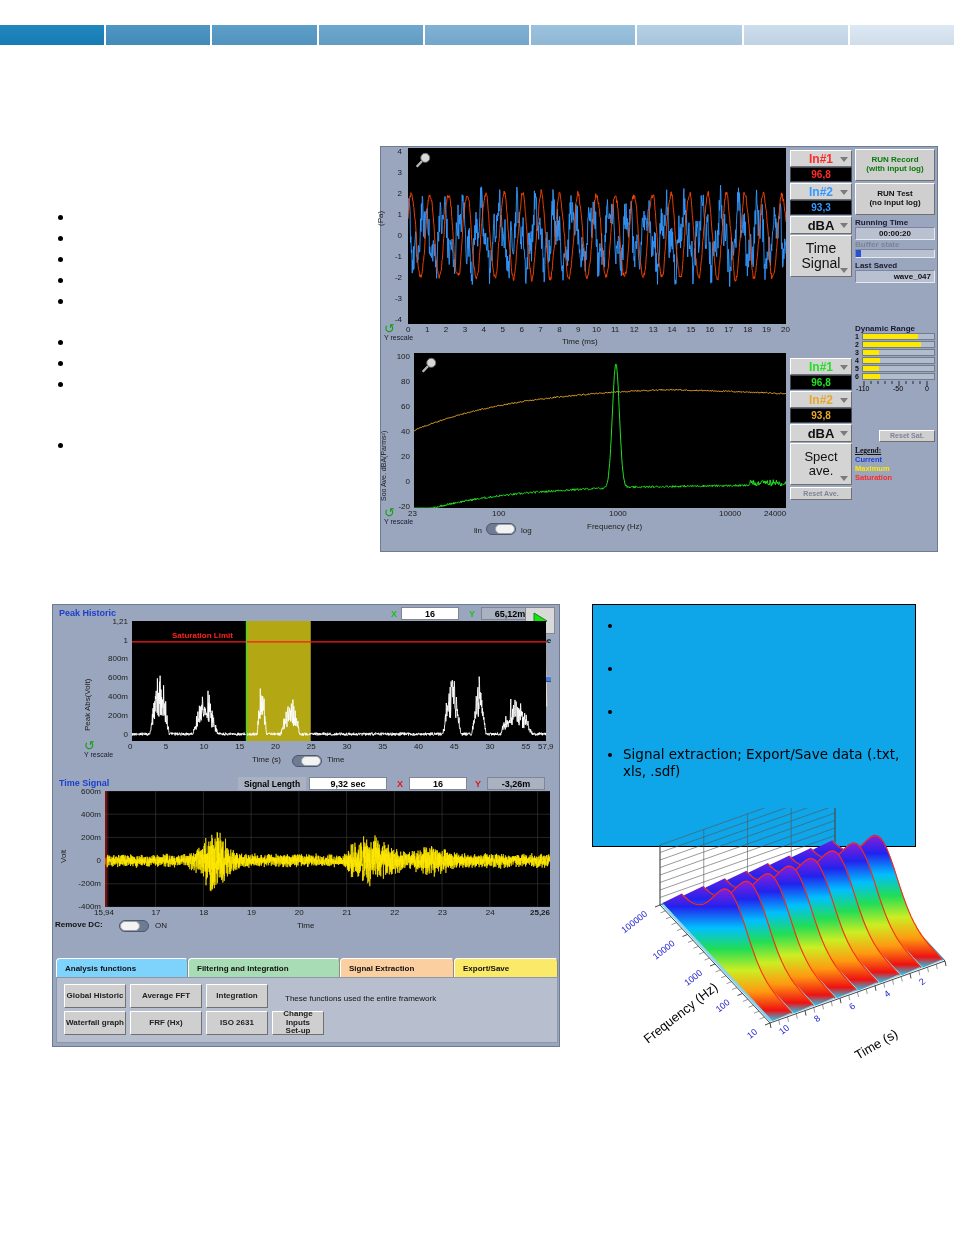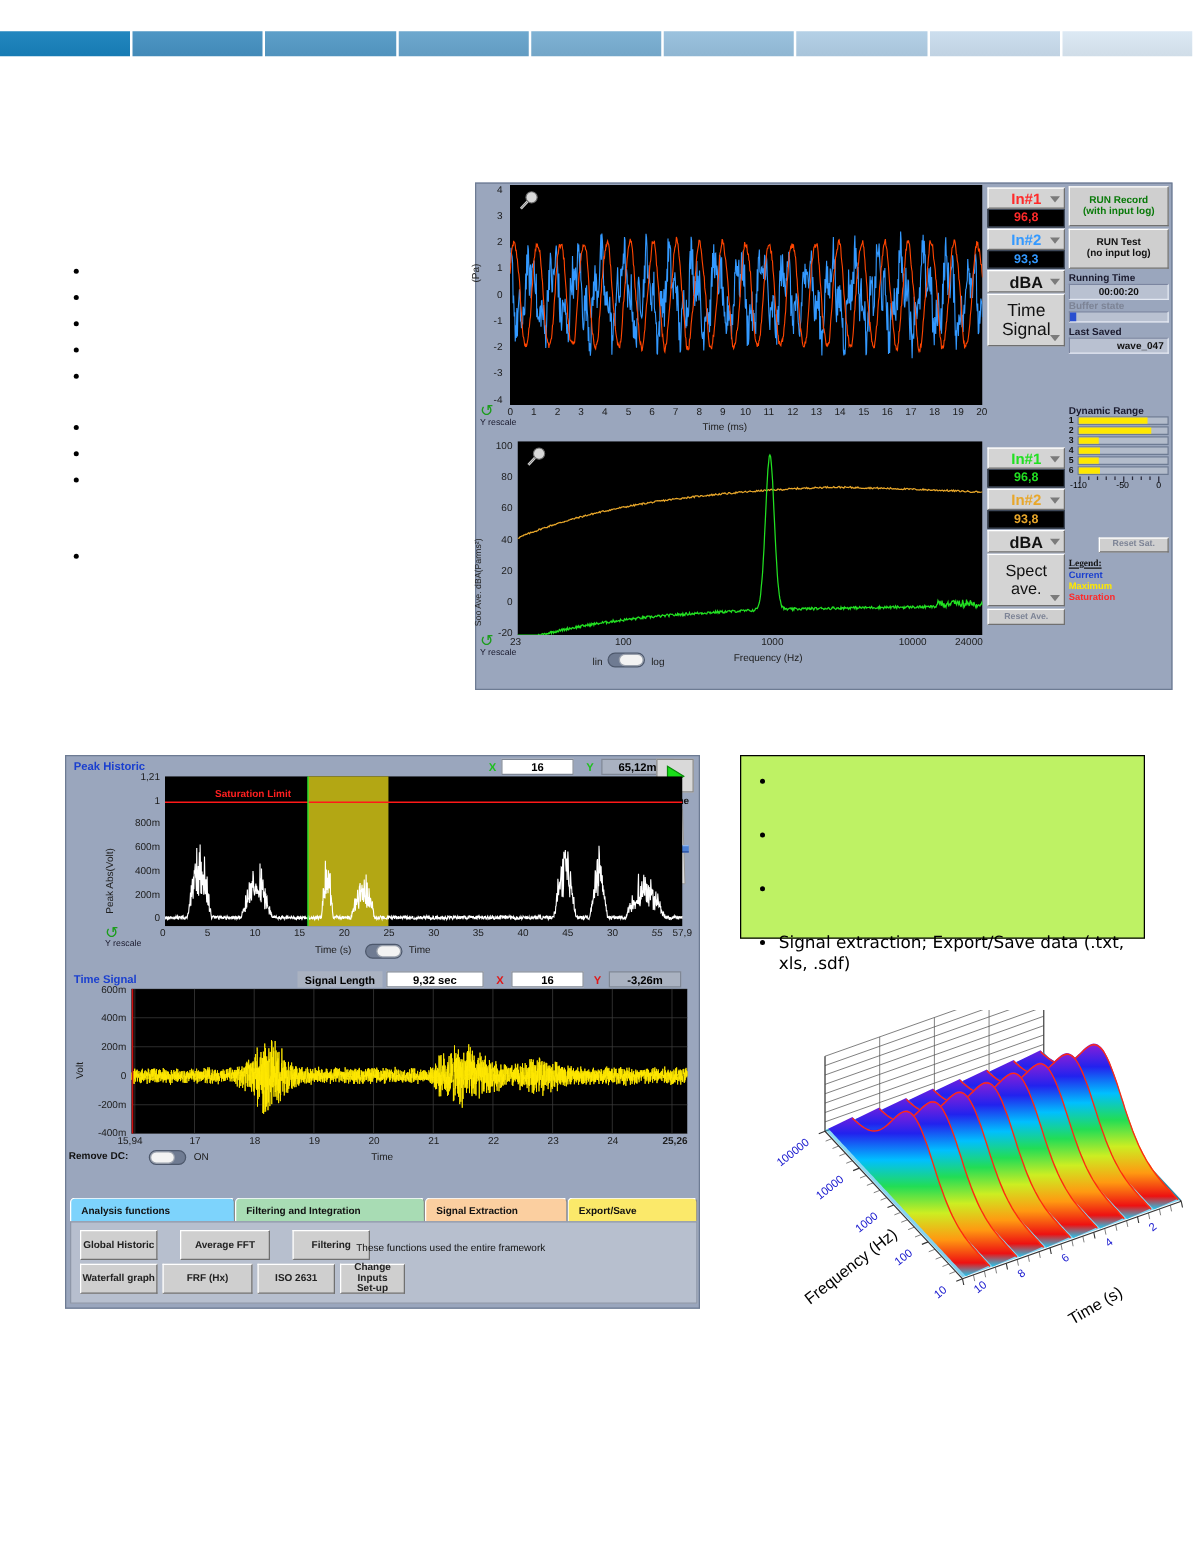--- a/index.html
+++ b/index.html
@@ -89,22 +89,22 @@
   
   .tabrow { position:absolute; left:3px; top:353px; width:502px; height:20px; display:flex; }
   .tab { height:20px; font-size:8px; font-weight:bold; color:#111;
     display:flex;align-items:center; padding:0 8px;
     border-top:1px solid #ffffff; border-left:1px solid #ffffff; border-right:1px solid #8a8a8a;
     border-top-left-radius:4px;border-top-right-radius:4px; }
   .tabbody { position:absolute; left:3px; top:372px; width:502px; height:66px;
     background:#b7bfce; border:1px solid #8e97a8; }
 
   
-  #callout { position:absolute; left:592px; top:604px; width:324px; height:147px;
-    border:1px solid #000; background:#bef264; }
+  #callout { position:absolute; left:592px; top:604px; width:324px; height:243px;
+    border:1px solid #000; background:#0ea5e9; }
   #callout ul { margin:0; padding:12px 0 0 30px; list-style:disc; }
   #callout li { font-size:13.5px; color:#000; line-height:1.25; margin-bottom:26px;
     font-family:"DejaVu Sans", sans-serif; }
   #callout li.last { margin-bottom:0; }
 
   
   #waterfall { position:absolute; left:560px; top:808px; width:392px; height:292px; }
   .wf-tick { font-size:9px; fill:#1a1acf; font-family:"Liberation Sans",sans-serif; }
   .wf-axis { font-size:13px; fill:#000; font-family:"Liberation Sans",sans-serif; }
 </style>
@@ -530,24 +530,24 @@
     <span class="axis-lbl" style="position:absolute;left:98px;top:130px;">ON</span>
   </div>
 
   <div class="tabrow" id="tabrow">
       <div class="tab" style="background: #7dd3fc; width: 132px; border-bottom: 1px solid rgb(198, 206, 222);">Analysis functions</div>
       <div class="tab" style="background: rgb(168, 220, 180); width: 152px;">Filtering and Integration</div>
       <div class="tab" style="background: rgb(251, 207, 160); width: 114px;">Signal Extraction</div>
       <div class="tab" style="background: rgb(251, 233, 106); width: 104px;">Export/Save</div>
     </div>
   <div class="tabbody">
-    <div id="btnrow1" style="position:absolute;left:7px;top:6px;display:flex;gap:18px;">
+    <div id="btnrow1" style="position:absolute;left:7px;top:6px;display:flex;gap:4px;">
         <div class="lvbtn" style="width: 62px; height: 24px;">Global Historic</div>
         <div class="lvbtn" style="width: 72px; height: 24px;">Average FFT</div>
-        <div class="lvbtn" style="width: 62px; height: 24px;">Filtering</div>
+        <div class="lvbtn" style="width: 62px; height: 24px;">Integration</div>
       </div>
     <div id="btnrow2" style="position:absolute;left:7px;top:33px;display:flex;gap:4px;">
         <div class="lvbtn" style="width: 62px; height: 24px;">Waterfall graph</div>
         <div class="lvbtn" style="width: 72px; height: 24px;">FRF (Hx)</div>
         <div class="lvbtn" style="width: 62px; height: 24px;">ISO 2631</div>
         <div class="lvbtn" style="width: 52px; height: 24px;">Change Inputs<br>Set-up</div>
       </div>
     <div style="position:absolute;left:228px;top:16px;font-size:8px;color:#111;">These functions used the entire framework</div>
   </div>
 </div>

